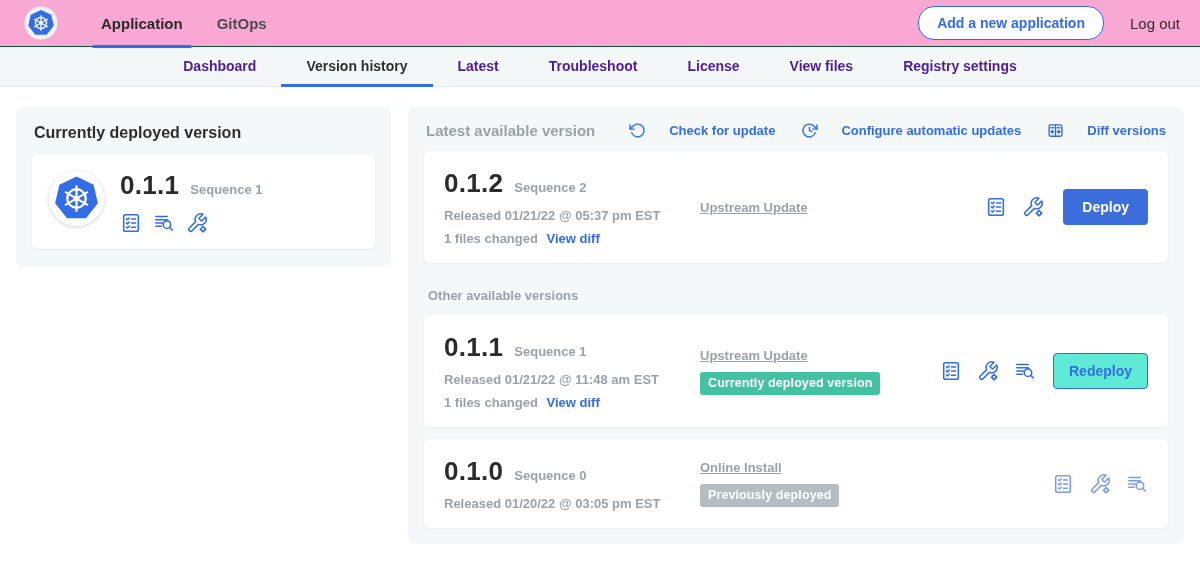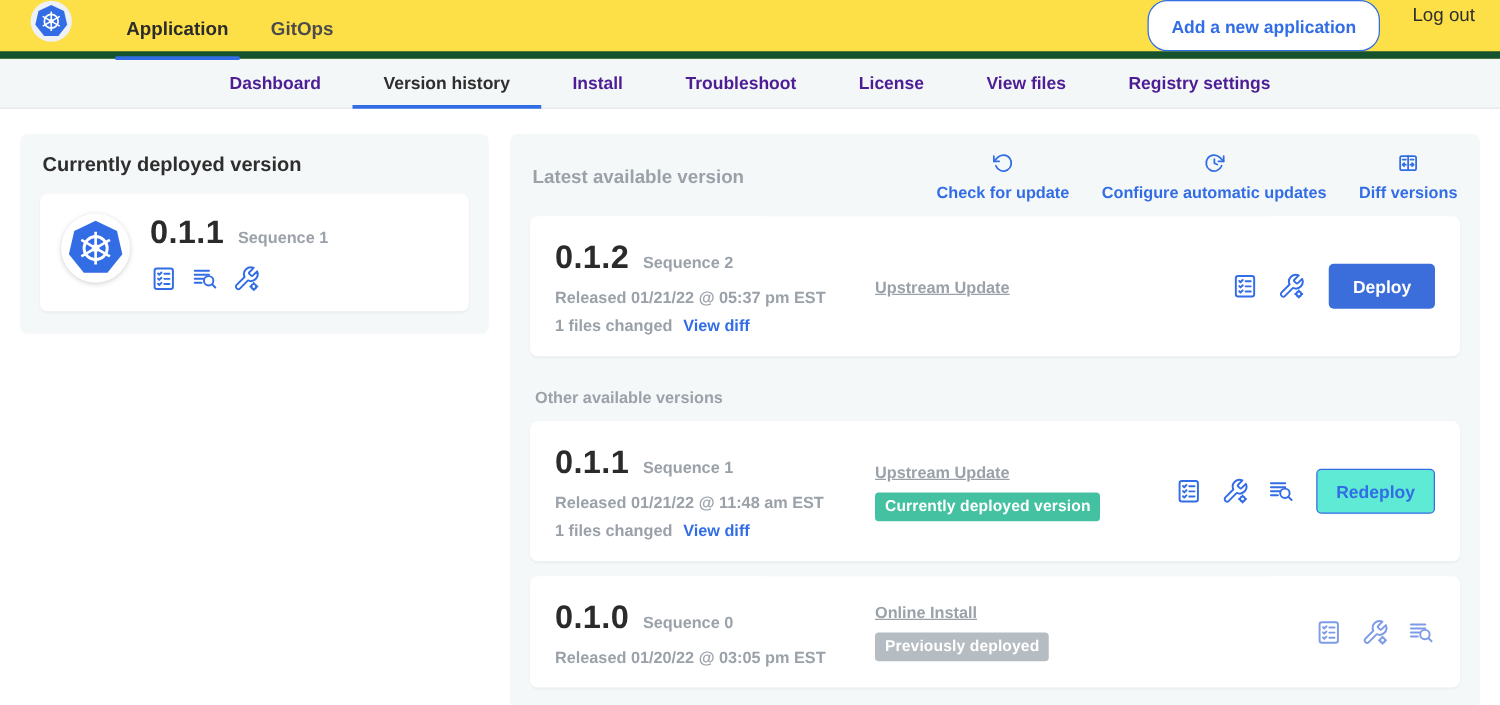--- a/index.html
+++ b/index.html
@@ -10,23 +10,23 @@
     font-family:"Liberation Sans", sans-serif;
     color:#323232;
     -webkit-font-smoothing:antialiased;
   }
   svg { display:block; }
   .i { width:22px; height:22px; stroke:currentColor; fill:none; stroke-width:1.7; stroke-linecap:round; stroke-linejoin:round; }
   .i-sm { width:17px; height:17px; stroke:currentColor; fill:none; stroke-width:2; stroke-linecap:round; stroke-linejoin:round; }
 
   
   .header {
-    height:47px; display:flex; 
-    padding:0 18px 0 24px; border-bottom:6px solid #14532d;
-    background:#fde047; position:relative;
+    height:47px; display:flex; align-items:center;
+    padding:0 18px 0 24px; border-bottom:1px solid #14532d;
+    background:#f9a8d4; position:relative;
   }
   .logo-badge { width:34px; height:34px; margin-right:26px; }
   .app-tab {
     height:47px; display:flex; align-items:center; padding:0 17px;
     font-size:15px; font-weight:600; color:#4b4b4b; cursor:pointer; position:relative;
   }
   .app-tab.active { color:#2b2b2b; font-weight:700; }
   .app-tab.active::after {
     content:""; position:absolute; left:8px; right:8px; bottom:-1px;
     height:3px; background:#326de6; border-radius:2px;
@@ -65,21 +65,21 @@
   .seq { font-size:13px; font-weight:600; color:#9aa1a9; }
   .deployed-ts { font-size:13px; font-weight:600; color:#b9bfc6; margin-top:7px; }
   .icon-row { display:flex; gap:11px; margin-top:11px; align-items:center; color:#326de6; }
   .icon-btn { cursor:pointer; color:#326de6; background:none; border:none; padding:0; }
 
   
   .panel-right { flex:1; padding:13px 16px 16px; }
   .latest-head { display:flex; align-items:center; justify-content:space-between; padding:2px 2px 12px; }
   .latest-head h3 { margin:0; font-size:15px; font-weight:600; color:#9aa1a9; }
   .head-actions { display:flex; gap:26px; align-items:center; }
-  .head-action { display:flex; align-items:center; gap:7px; color:#326de6; font-size:13px; font-weight:700; cursor:pointer;flex-direction:column; }
+  .head-action { display:flex; align-items:center; gap:23px; color:#326de6; font-size:13px; font-weight:700; cursor:pointer; }
 
   .version-card {
     display:grid; grid-template-columns:256px 1fr auto; align-items:center;
     padding:17px 20px;
   }
   .vc-left .released { font-size:13px; font-weight:600; color:#9aa1a9; margin-top:9px; }
   .vc-left .files { font-size:13px; font-weight:600; color:#9aa1a9; margin-top:8px; }
   .viewdiff { color:#326de6; font-weight:700; cursor:pointer; margin-left:5px; }
   .vc-mid .source { font-size:13px; font-weight:700; color:#9aa1a9;text-decoration:underline; }
   .badge {
@@ -167,21 +167,21 @@
   <div class="app-tab active">Application</div>
   <div class="app-tab">GitOps</div>
   <div class="spacer"></div>
   <button class="add-app-btn">Add a new application</button>
   <div class="logout">Log out</div>
 </header>
 
 <nav class="subnav">
   <div class="sub-tab">Dashboard</div>
   <div class="sub-tab active">Version history</div>
-  <div class="sub-tab">Install</div>
+  <div class="sub-tab">Latest</div>
   <div class="sub-tab">Troubleshoot</div>
   <div class="sub-tab">License</div>
   <div class="sub-tab">View files</div>
   <div class="sub-tab">Registry settings</div>
 </nav>
 
 <main class="content">
 
   <aside class="panel panel-left">
     <h2>Currently deployed version</h2>

